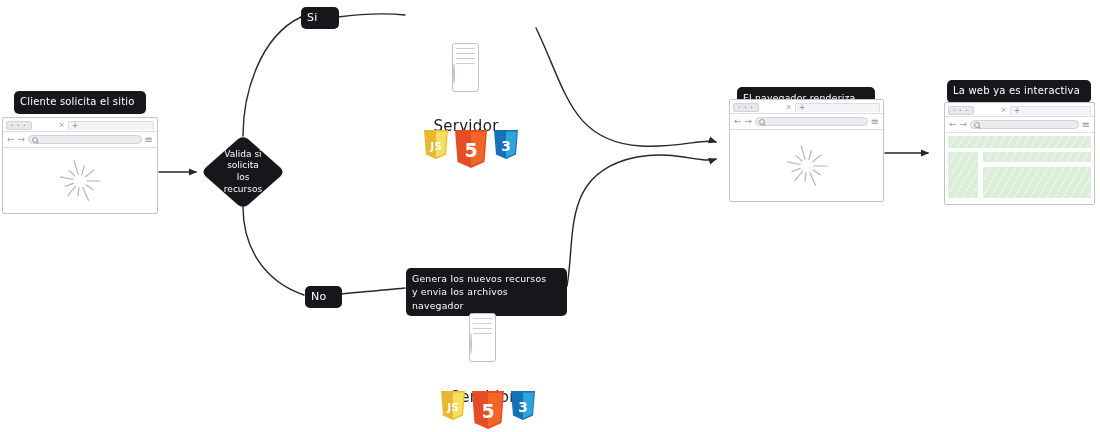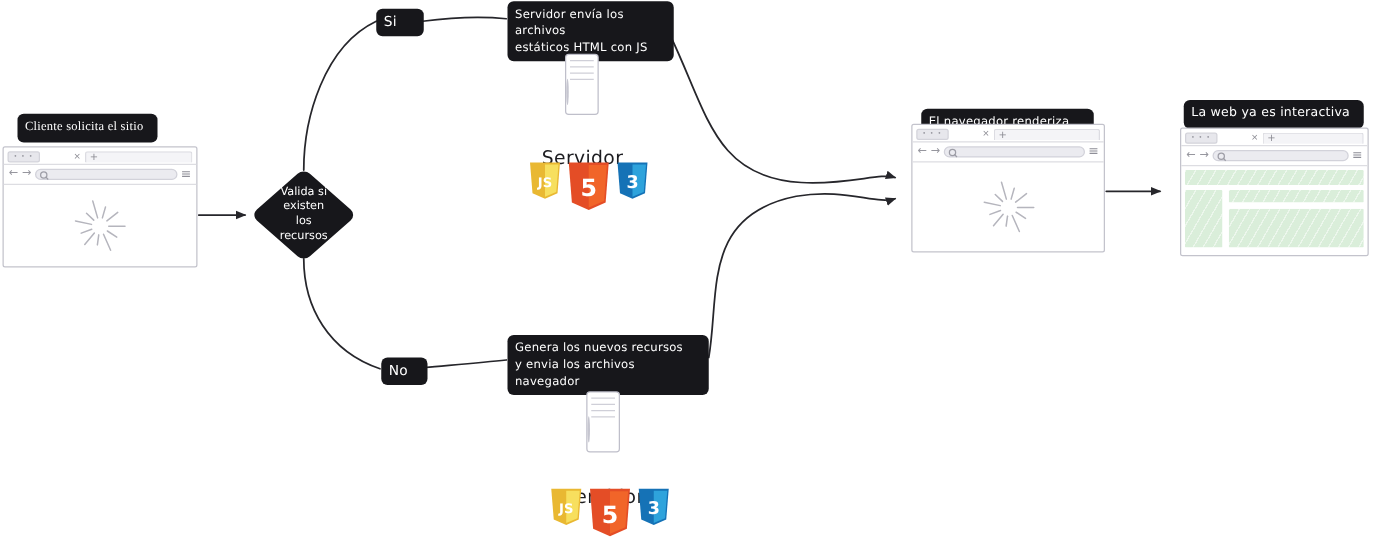--- a/index.html
+++ b/index.html
@@ -102,35 +102,33 @@
       <path d="M 243 136 C 243 95 259 37 301 17"></path>
       <path d="M 338 17 C 361 14 386 13 405 15"></path>
       <path d="M 536 28 C 566 90 571 142 641 146 C 681 148 703 138 716 142" marker-end="url(#ah)"></path>
       <path d="M 243 207 C 243 246 263 281 304 295"></path>
       <path d="M 340 294 C 362 292 386 290 405 288"></path>
       <path d="M 567 286 C 576 235 561 172 637 157 C 676 150 701 164 716 159" marker-end="url(#ah)"></path>
       <path d="M 885 153 L 928 153" marker-end="url(#ah)"></path>
     </g>
   </svg>
 
-  <div class="lbl one" style="left:14px;top:91px;width:112px;font-family:Liberation Serif, serif;">Cliente solicita el sitio</div>
+  <div class="lbl one" style="left:14px;top:91px;width:132px;">Cliente solicita el sitio</div>
   <div class="lbl small" style="left:301px;top:7px;width:38px;">Si</div>
-  <div class="lbl" style="left:406px;top:1px;width:133px;">Servidor envía los archivos
-estáticos HTML con JS</div>
   <div class="lbl small" style="left:305px;top:286px;width:37px;">No</div>
   <div class="lbl" style="left:406px;top:268px;width:161px;">Genera los nuevos recursos
 y envia los archivos navegador</div>
   <div class="lbl" style="left:737px;top:87px;width:138px;">El navegador renderiza
 los archivos</div>
   <div class="lbl one" style="left:947px;top:80px;width:144px;">La web ya es interactiva</div>
 
   <div class="diamond-wrap">
     <div class="diamond-shape"></div>
     <div class="diamond-text">Valida si
-existen
+solicita
 los
 recursos</div>
   </div>
 
   <div class="browser" style="left:2px;top:117px;width:156px;height:97px;">
     <div class="tabbar">
       <span class="dots-pill">• • •</span>
       <span class="tab-close">×</span>
       <span class="newtab-band">+</span>
     </div>

